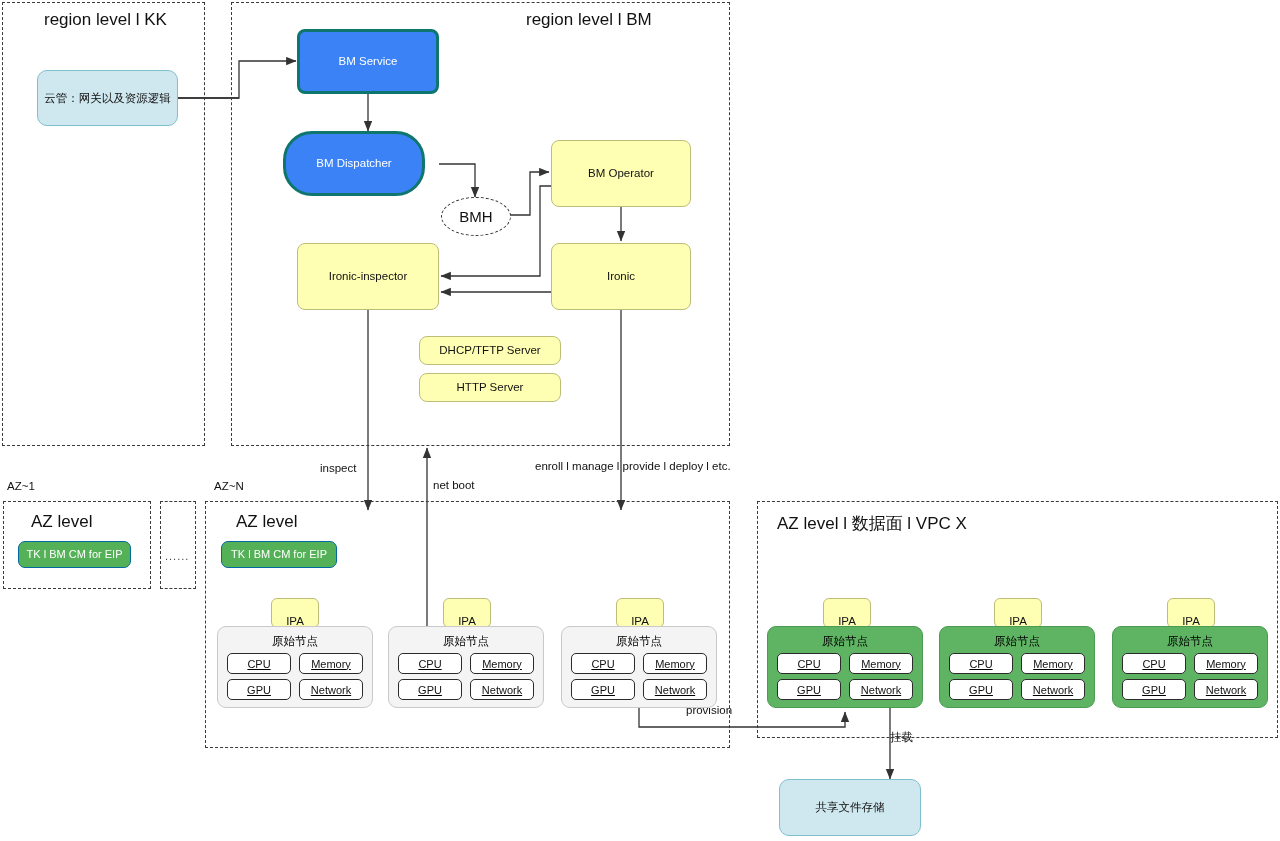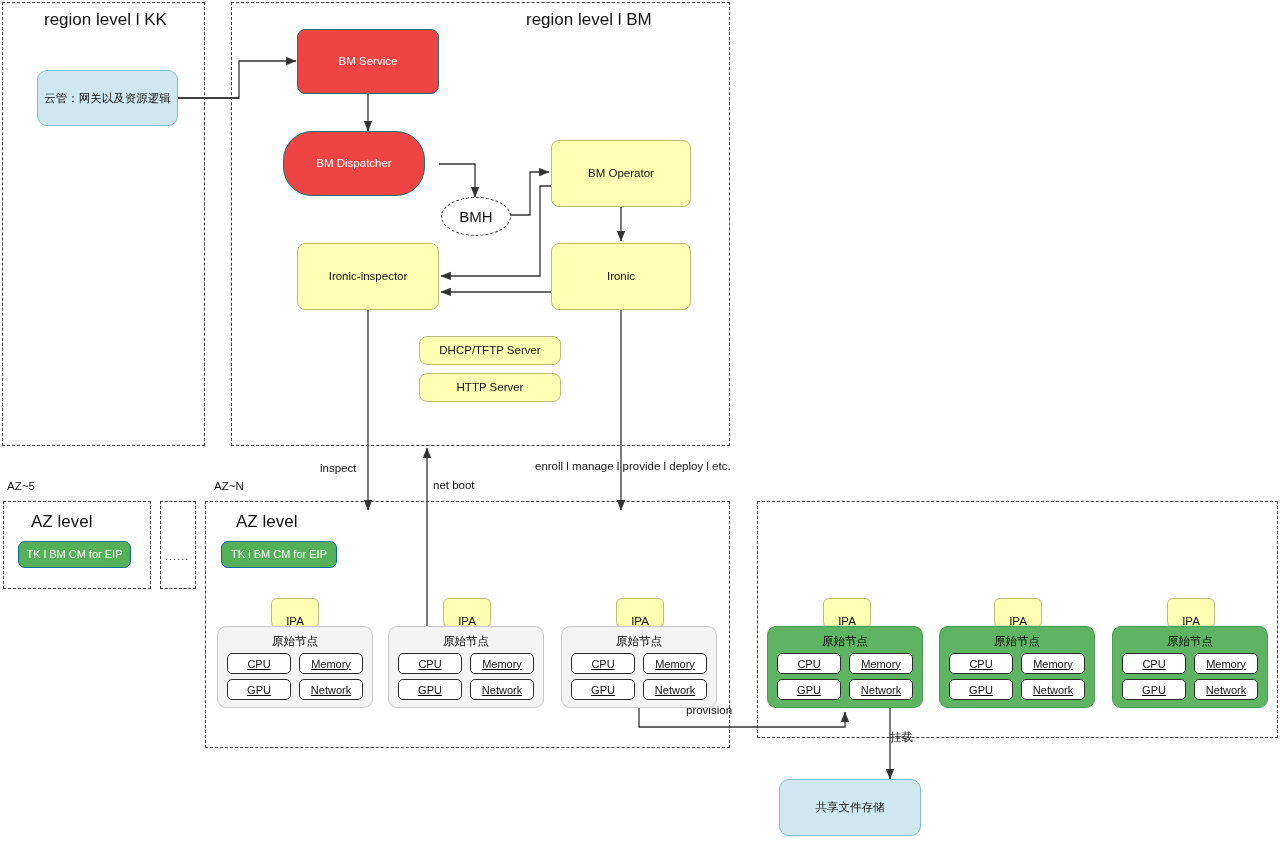--- a/index.html
+++ b/index.html
@@ -6,21 +6,21 @@
   body{font-family:"Liberation Sans","DejaVu Sans",sans-serif;color:#000;}
   #canvas{position:relative;width:1280px;height:841px;overflow:hidden;background:#fff;}
 
   .region{position:absolute;border:1px dashed #3a3a3a;box-sizing:border-box;background:transparent;}
   .region-title{position:absolute;font-size:17px;color:#111;white-space:nowrap;}
   .outside-label{position:absolute;font-size:11.5px;color:#111;white-space:nowrap;}
 
   .node{position:absolute;box-sizing:border-box;display:flex;align-items:center;
         justify-content:center;text-align:center;border-radius:8px;font-size:11.5px;line-height:1.25;}
 
-  .green{background:#ef4444;border:1px solid #0f766e;color:#ffffff;}
+  .green{background:#3b82f6;border:3px solid #0f766e;color:#ffffff;}
   .yellow{background:#ffffb3;border:1px solid #bdbd7a;color:#111;}
   .blue{background:#cfe8ef;border:1px solid #7fc0cf;color:#111;border-radius:10px;}
   .grayhost{background:#f4f4f4;border:1px solid #c9c9c9;border-radius:9px;}
   .greenhost{background:#5fb464;border:1px solid #4d9a52;border-radius:9px;}
   .pill{background:#55b158;border:1px solid #0369a1;border-radius:7px;color:#fff;font-size:11px;}
 
   .ellipse{position:absolute;border:1.5px dashed #333;border-radius:50%;background:#fff;
            display:flex;align-items:center;justify-content:center;font-size:15px;color:#111;}
 
   .host{position:absolute;box-sizing:border-box;}
@@ -123,21 +123,21 @@
   <div class="node yellow" style="left:419px;top:373px;width:142px;height:29px;">
     <span>HTTP Server</span>
   </div>
 
   <div class="edge-label" style="left:320px;top:462px;">inspect</div>
   <div class="edge-label" style="left:433px;top:479px;">net boot</div>
   <div class="edge-label" style="left:535px;top:460px;">enroll l manage l provide l deploy l etc.</div>
   <div class="edge-label" style="left:658px;top:704px;margin-left:28px;">provision</div>
   <div class="edge-label" style="left:890px;top:730px;">挂载</div>
 
-  <div class="outside-label" style="left:7px;top:480px;">AZ~5</div>
+  <div class="outside-label" style="left:7px;top:480px;">AZ~1</div>
   <div class="outside-label" style="left:214px;top:480px;">AZ~N</div>
 
   <div class="region" style="left:3px;top:501px;width:148px;height:88px;"></div>
   <div class="region-title" style="left:31px;top:512px;">AZ level</div>
   <div class="node pill" style="left:18px;top:541px;width:113px;height:27px;">
     <span>TK l BM CM for EIP</span>
   </div>
 
   <div class="region" style="left:160px;top:501px;width:36px;height:88px;"></div>
   <div class="dots" style="left:165px;top:550px;">......</div>
@@ -181,20 +181,21 @@
     <div class="host-title">原始节点</div>
     <div class="subgrid">
       <div class="sub">CPU</div>
       <div class="sub">Memory</div>
       <div class="sub">GPU</div>
       <div class="sub">Network</div>
     </div>
   </div>
 
   <div class="region" style="left:757px;top:501px;width:521px;height:237px;"></div>
+  <div class="region-title" style="left:777px;top:512px;">AZ level l 数据面 l VPC X</div>
 
   <div class="ipa" style="left:823px;top:598px;">
     <span>IPA</span>
   </div>
   <div class="host greenhost" style="left:767px;top:626px;width:156px;height:82px;">
     <div class="host-title">原始节点</div>
     <div class="subgrid">
       <div class="sub">CPU</div>
       <div class="sub">Memory</div>
       <div class="sub">GPU</div>

